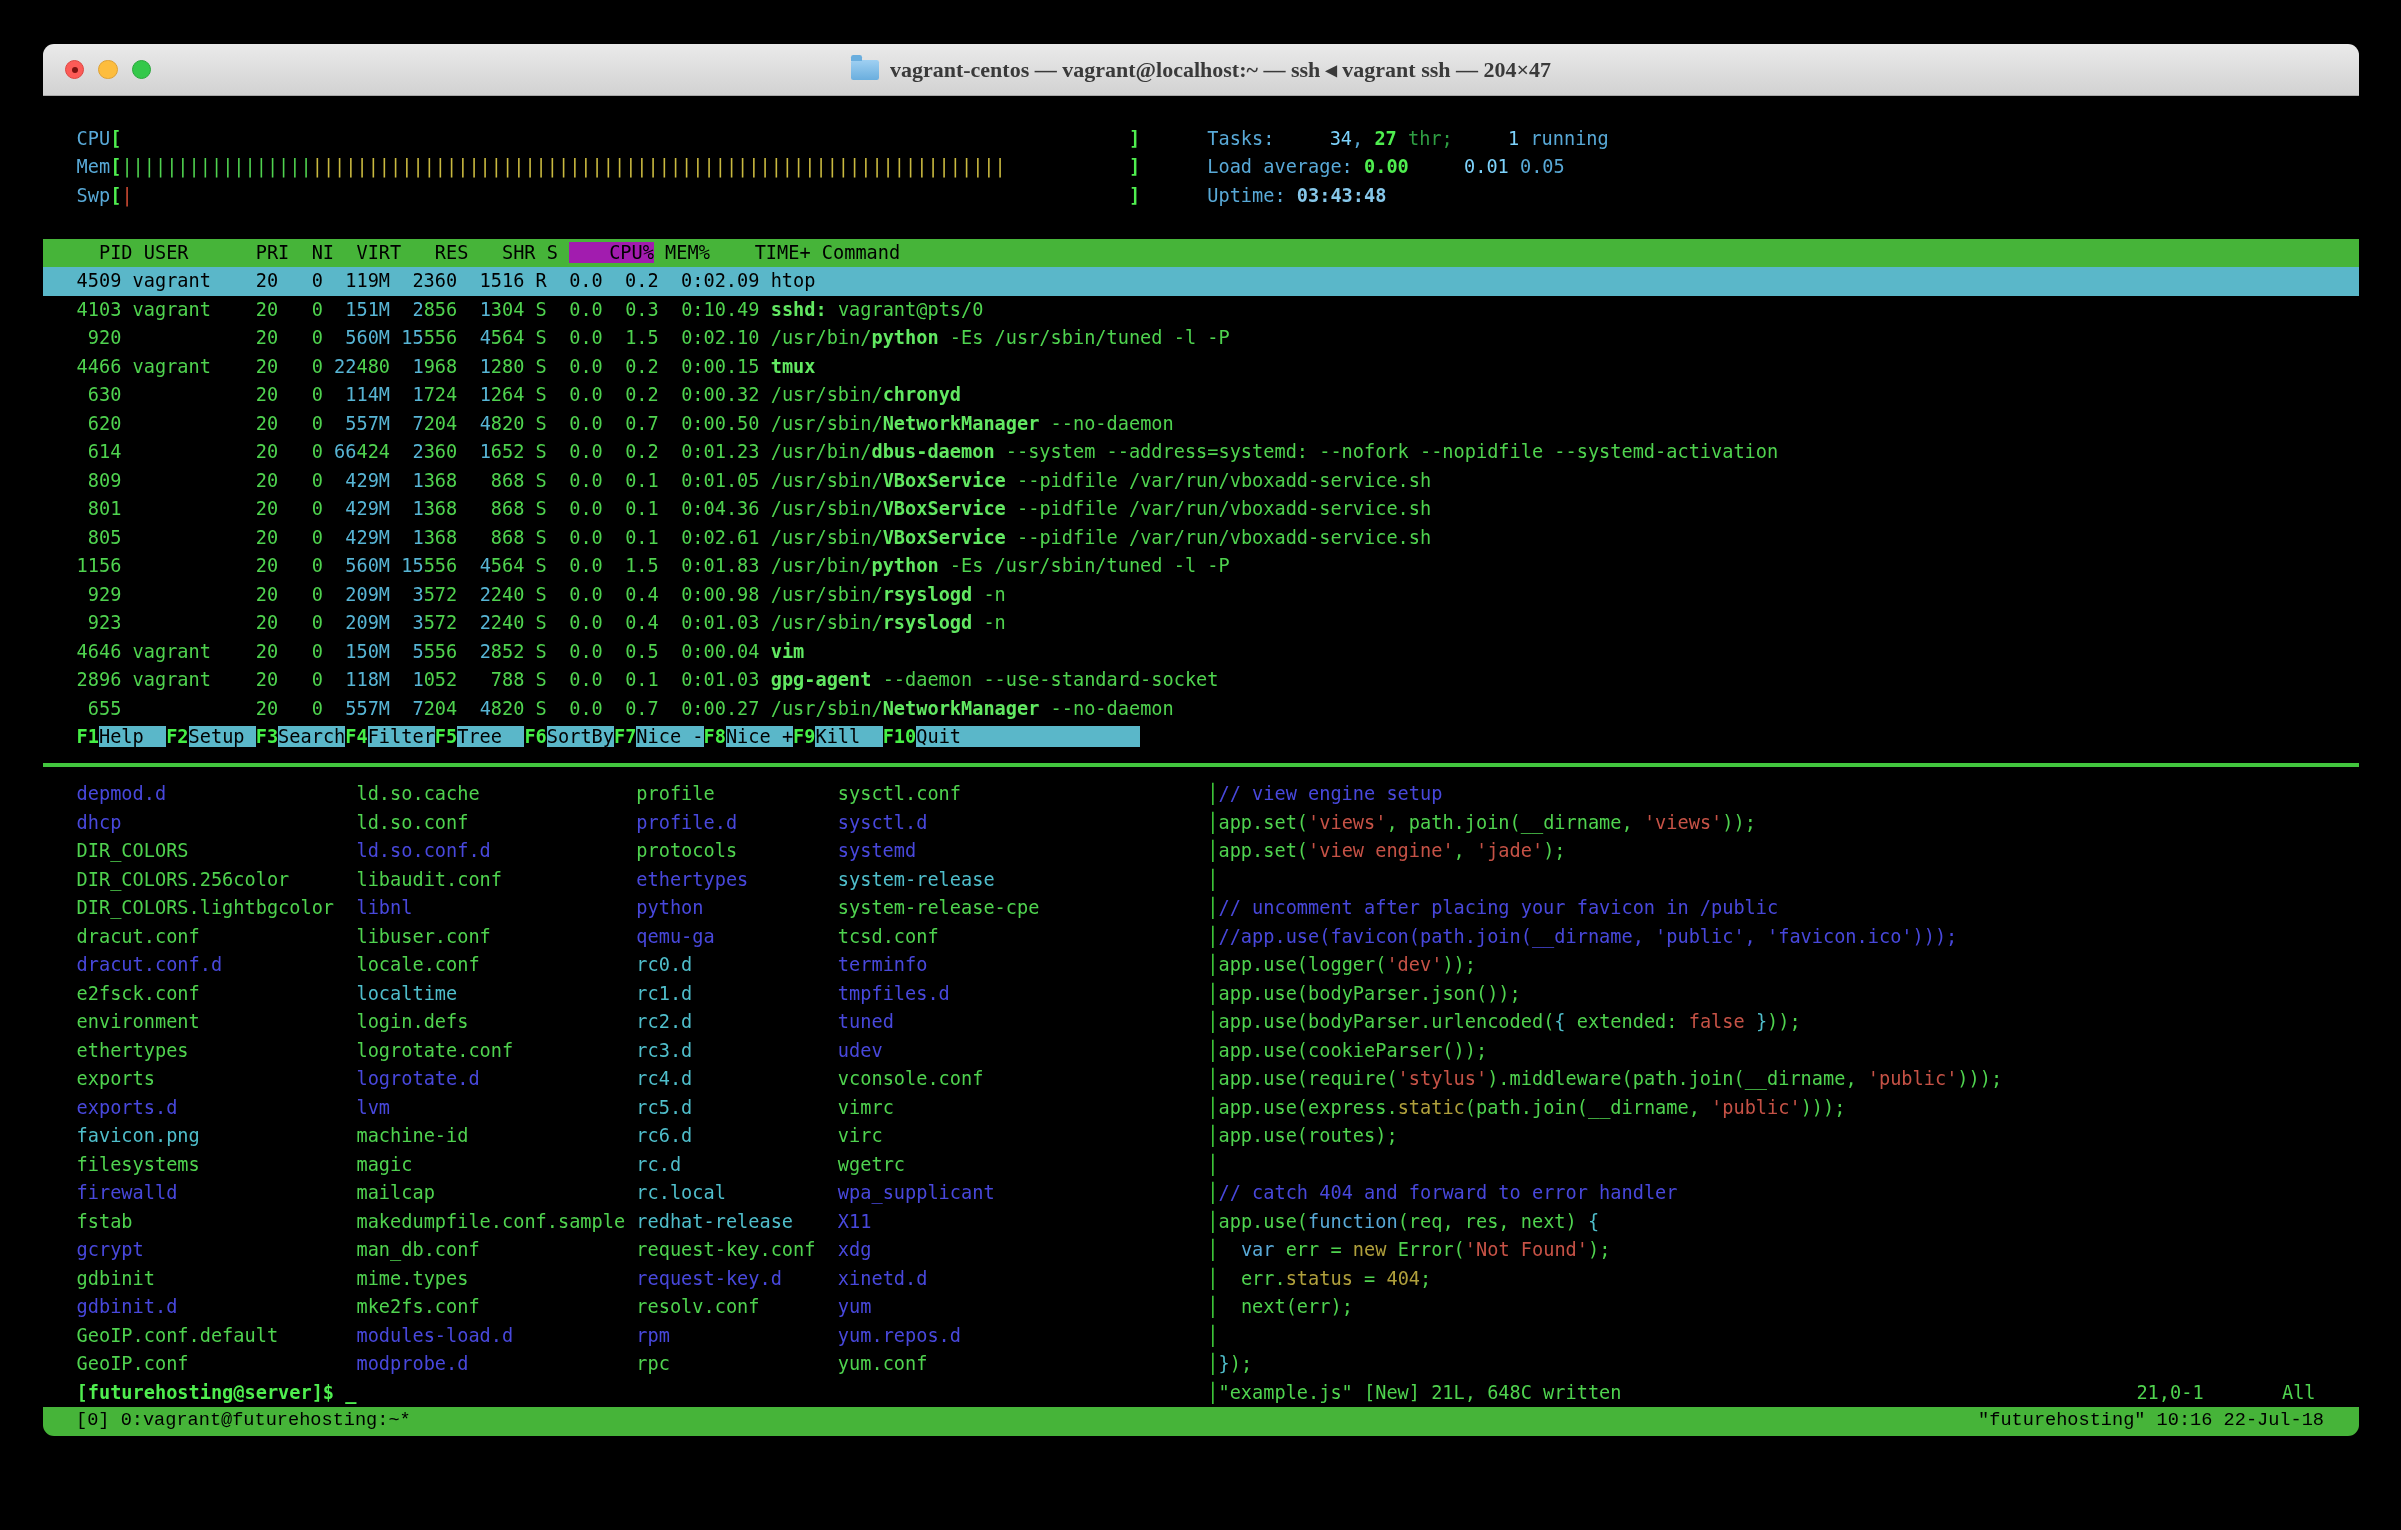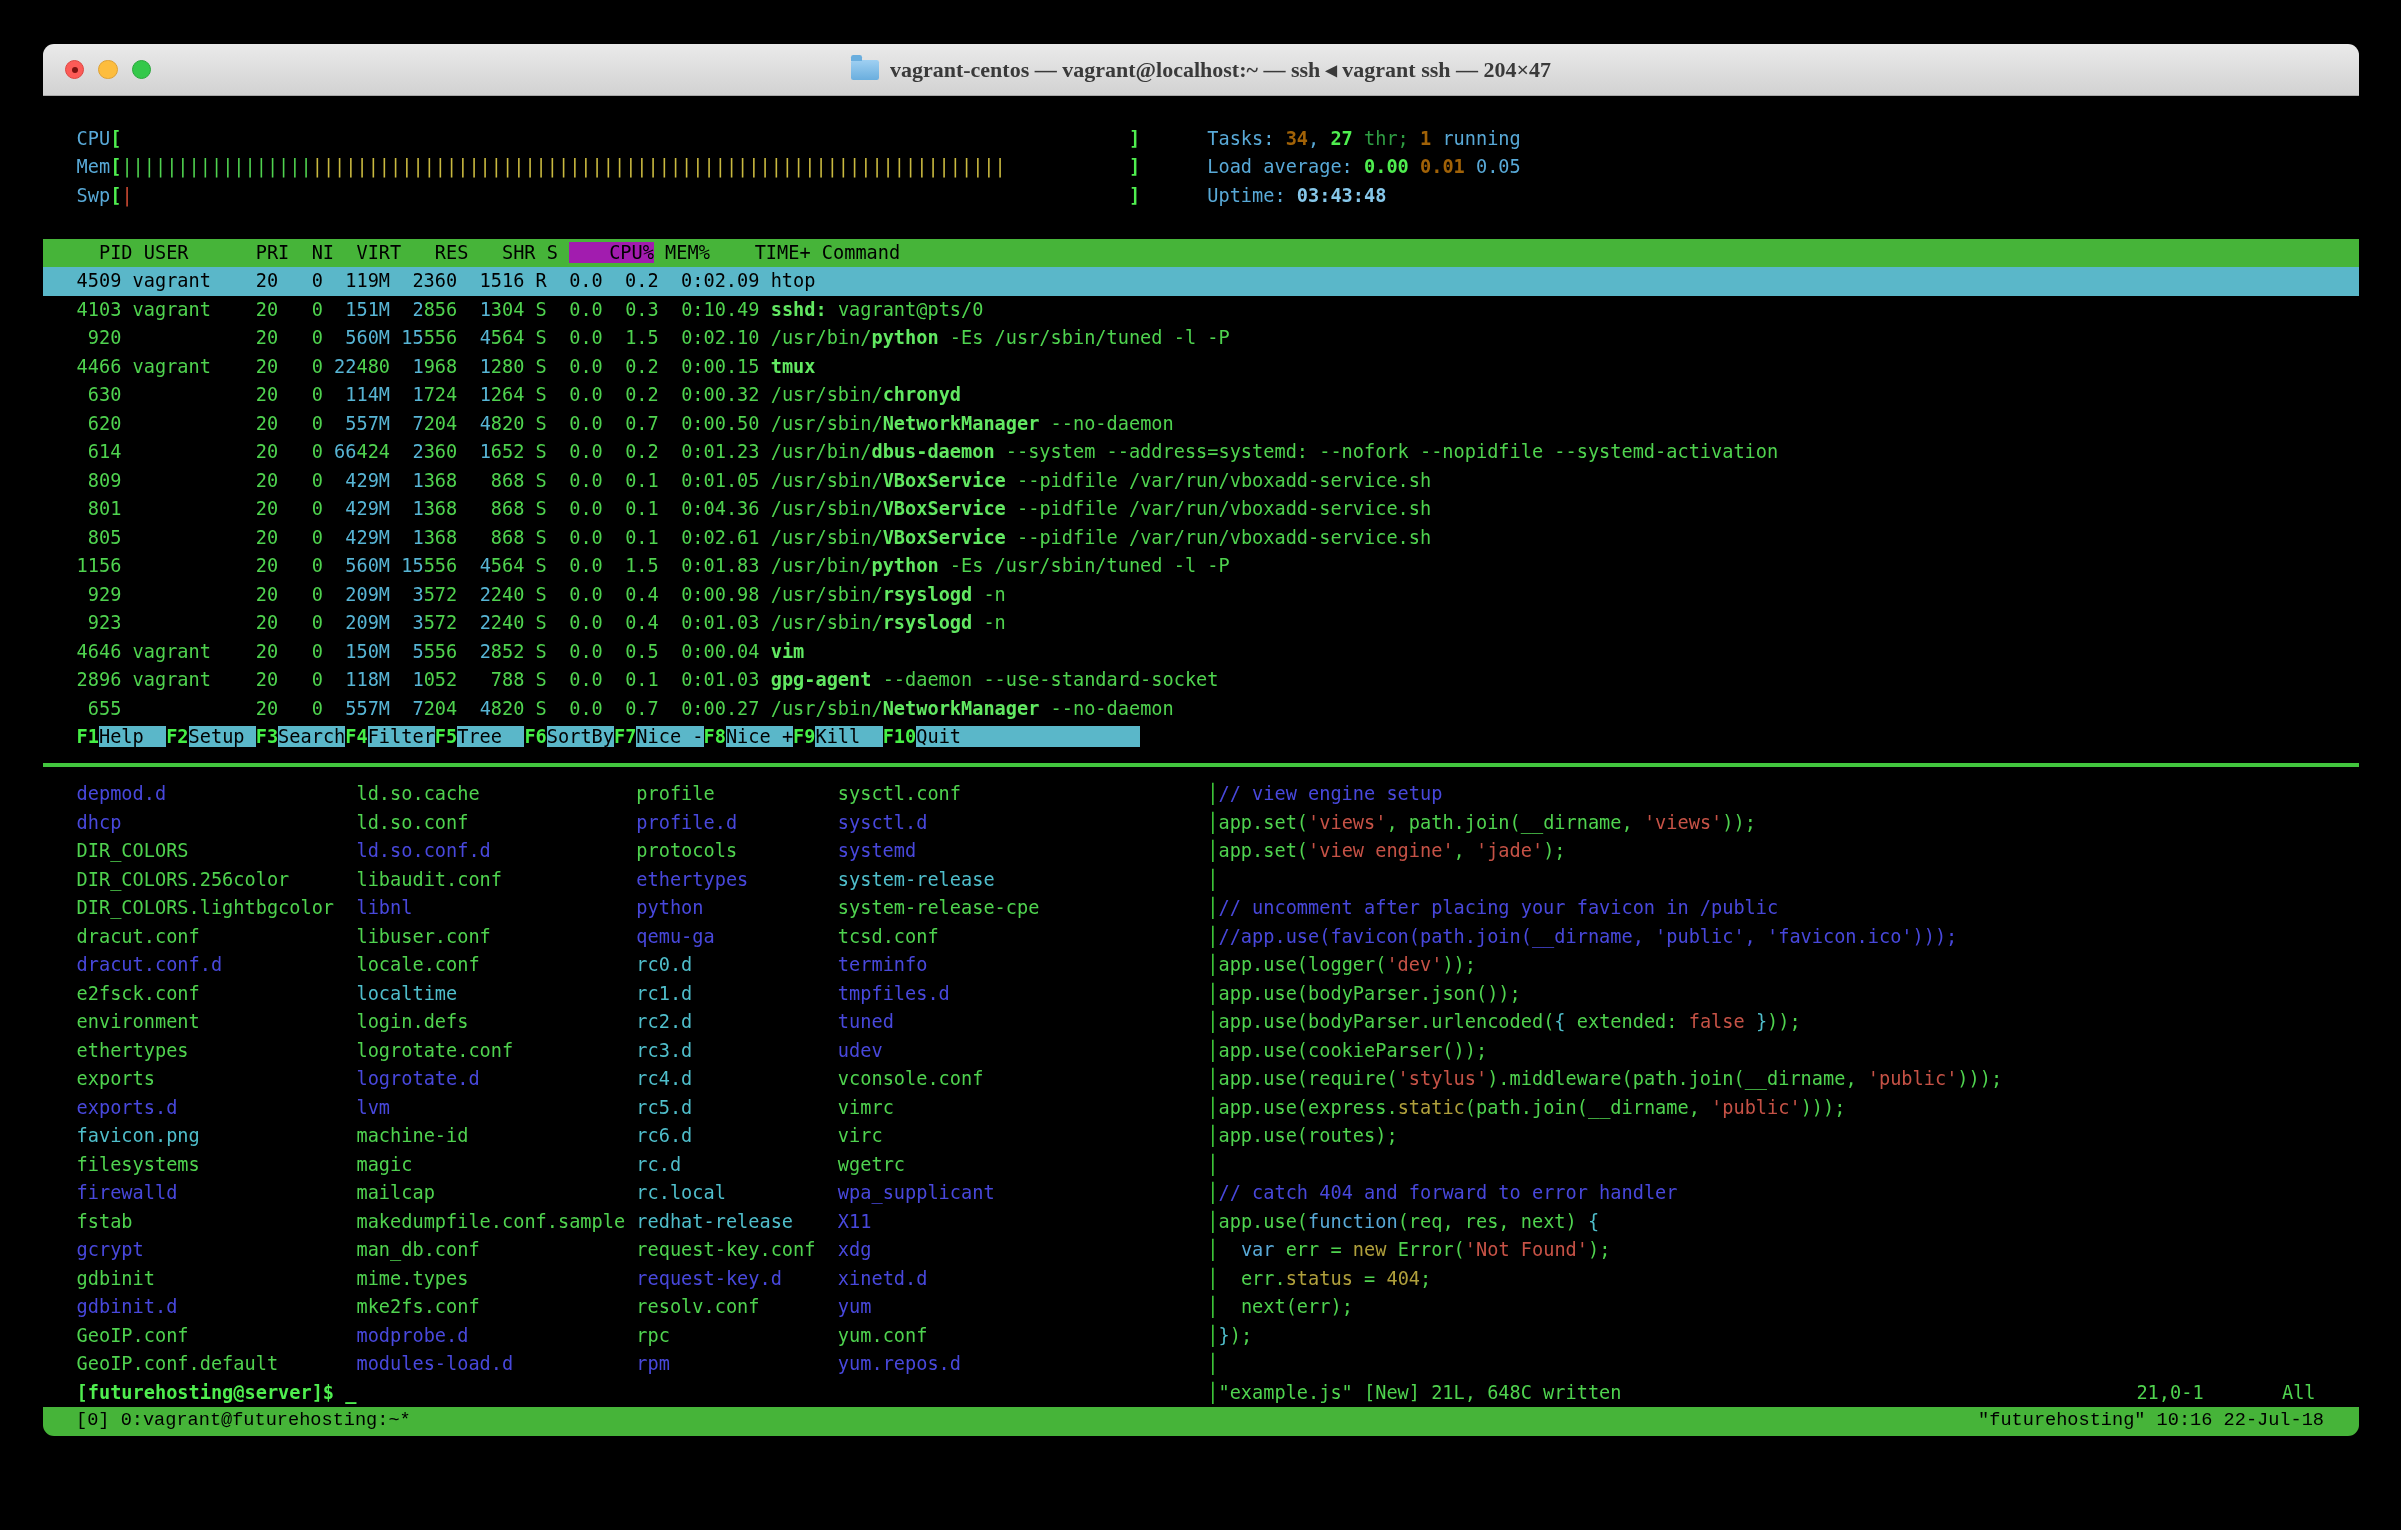--- a/index.html
+++ b/index.html
@@ -27,21 +27,21 @@
   .hdr .hl{background:#a21caf;padding-left:40px;}
   .sel{background:#5ab7c9;color:#000;}
   .fk-k{color:#46ef46;font-weight:bold;}
   .fk-l{background:#5ab7c9;color:#000;}
   .c-g{color:#4fd34f;}
   .c-gb{color:#4fee4f;font-weight:bold;}
   .c-bn{color:#62e862;font-weight:bold;}
   .c-cy{color:#58a9d7;}
   .c-cy2{color:#57b5d5;}
   .c-teal{color:#4fbecb;}
-  .c-pale{color:#a16207;font-weight:bold;}
+  .c-pale{color:#7dd3fc;font-weight:normal;margin-left:44px;}
   .c-lb{color:#86c7ea;font-weight:bold;}
   .c-dim{color:#2f9e43;}
   .c-blue{color:#4848dc;}
   .c-red{color:#c65246;}
   .c-olive{color:#b0a03c;}
   .c-y{color:#c9b93f;}
   .c-rt{color:#cf4a33;}
   .c-bdr{color:#42d63e;}
   .pdiv{position:relative;}
   .pdiv::before{content:'';position:absolute;left:0;right:0;top:11.6px;height:3.9px;background:#42c63e;}
@@ -103,22 +103,22 @@
       <div class="r"><span>   </span><span class="c-g">ethertypes</span><span>               </span><span class="c-g">logrotate.conf</span><span>           </span><span class="c-teal">rc3.d</span><span>             </span><span class="c-blue">udev</span><span>                             </span><span class="c-bdr">│</span><span class="c-g">app.use(cookieParser());</span></div>
       <div class="r"><span>   </span><span class="c-g">exports</span><span>                  </span><span class="c-blue">logrotate.d</span><span>              </span><span class="c-teal">rc4.d</span><span>             </span><span class="c-g">vconsole.conf</span><span>                    </span><span class="c-bdr">│</span><span class="c-g">app.use(require(</span><span class="c-red">'stylus'</span><span class="c-g">).middleware(path.join(__dirname, </span><span class="c-red">'public'</span><span class="c-g">)));</span></div>
       <div class="r"><span>   </span><span class="c-blue">exports.d</span><span>                </span><span class="c-blue">lvm</span><span>                      </span><span class="c-teal">rc5.d</span><span>             </span><span class="c-g">vimrc</span><span>                            </span><span class="c-bdr">│</span><span class="c-g">app.use(express.</span><span class="c-olive">static</span><span class="c-g">(path.join(__dirname, </span><span class="c-red">'public'</span><span class="c-g">)));</span></div>
       <div class="r"><span>   </span><span class="c-teal">favicon.png</span><span>              </span><span class="c-g">machine-id</span><span>               </span><span class="c-teal">rc6.d</span><span>             </span><span class="c-g">virc</span><span>                             </span><span class="c-bdr">│</span><span class="c-g">app.use(routes);</span></div>
       <div class="r"><span>   </span><span class="c-g">filesystems</span><span>              </span><span class="c-g">magic</span><span>                    </span><span class="c-teal">rc.d</span><span>              </span><span class="c-g">wgetrc</span><span>                           </span><span class="c-bdr">│</span></div>
       <div class="r"><span>   </span><span class="c-blue">firewalld</span><span>                </span><span class="c-g">mailcap</span><span>                  </span><span class="c-teal">rc.local</span><span>          </span><span class="c-blue">wpa_supplicant</span><span>                   </span><span class="c-bdr">│</span><span class="c-blue">// catch 404 and forward to error handler</span></div>
       <div class="r"><span>   </span><span class="c-g">fstab</span><span>                    </span><span class="c-g">makedumpfile.conf.sample</span><span> </span><span class="c-teal">redhat-release</span><span>    </span><span class="c-blue">X11</span><span>                              </span><span class="c-bdr">│</span><span class="c-g">app.use(</span><span class="c-cy">function</span><span class="c-g">(req, res, next) </span><span class="c-teal">{</span></div>
       <div class="r"><span>   </span><span class="c-blue">gcrypt</span><span>                   </span><span class="c-g">man_db.conf</span><span>              </span><span class="c-g">request-key.conf</span><span>  </span><span class="c-blue">xdg</span><span>                              </span><span class="c-bdr">│</span><span class="c-g">  </span><span class="c-cy">var</span><span class="c-g"> err = </span><span class="c-olive">new</span><span class="c-g"> Error(</span><span class="c-red">'Not Found'</span><span class="c-g">);</span></div>
       <div class="r"><span>   </span><span class="c-g">gdbinit</span><span>                  </span><span class="c-g">mime.types</span><span>               </span><span class="c-blue">request-key.d</span><span>     </span><span class="c-blue">xinetd.d</span><span>                         </span><span class="c-bdr">│</span><span class="c-g">  err.</span><span class="c-olive">status</span><span class="c-g"> = </span><span class="c-olive">404</span><span class="c-g">;</span></div>
       <div class="r"><span>   </span><span class="c-blue">gdbinit.d</span><span>                </span><span class="c-g">mke2fs.conf</span><span>              </span><span class="c-g">resolv.conf</span><span>       </span><span class="c-blue">yum</span><span>                              </span><span class="c-bdr">│</span><span class="c-g">  next(err);</span></div>
+      <div class="r"><span>   </span><span class="c-g">GeoIP.conf.default</span><span>       </span><span class="c-blue">modules-load.d</span><span>           </span><span class="c-blue">rpm</span><span>               </span><span class="c-blue">yum.repos.d</span><span>                      </span><span class="c-bdr">│</span></div>
       <div class="r"><span>   </span><span class="c-g">GeoIP.conf</span><span>               </span><span class="c-blue">modprobe.d</span><span>               </span><span class="c-g">rpc</span><span>               </span><span class="c-g">yum.conf</span><span>                         </span><span class="c-bdr">│</span><span class="c-teal">}</span><span class="c-g">);</span></div>
-      <div class="r"><span>   </span><span class="c-g">GeoIP.conf.default</span><span>       </span><span class="c-blue">modules-load.d</span><span>           </span><span class="c-blue">rpm</span><span>               </span><span class="c-blue">yum.repos.d</span><span>                      </span><span class="c-bdr">│</span></div>
       <div class="r"><span>   </span><span class="c-gb">[futurehosting@server]$</span><span> </span><span class="c-gb">_</span><span>                                                                            </span><span class="c-bdr">│</span><span class="c-g">"example.js" [New] 21L, 648C written</span><span>                                              </span><span class="c-g">21,0-1</span><span>       </span><span class="c-g">All</span></div>
     </div>
   <div class="tmux">
     <span class="l">[0] 0:vagrant@futurehosting:~*</span>
     <span class="sp"></span>
     <span class="rr">"futurehosting" 10:16 22-Jul-18</span>
   </div>
 </div>
 
 

